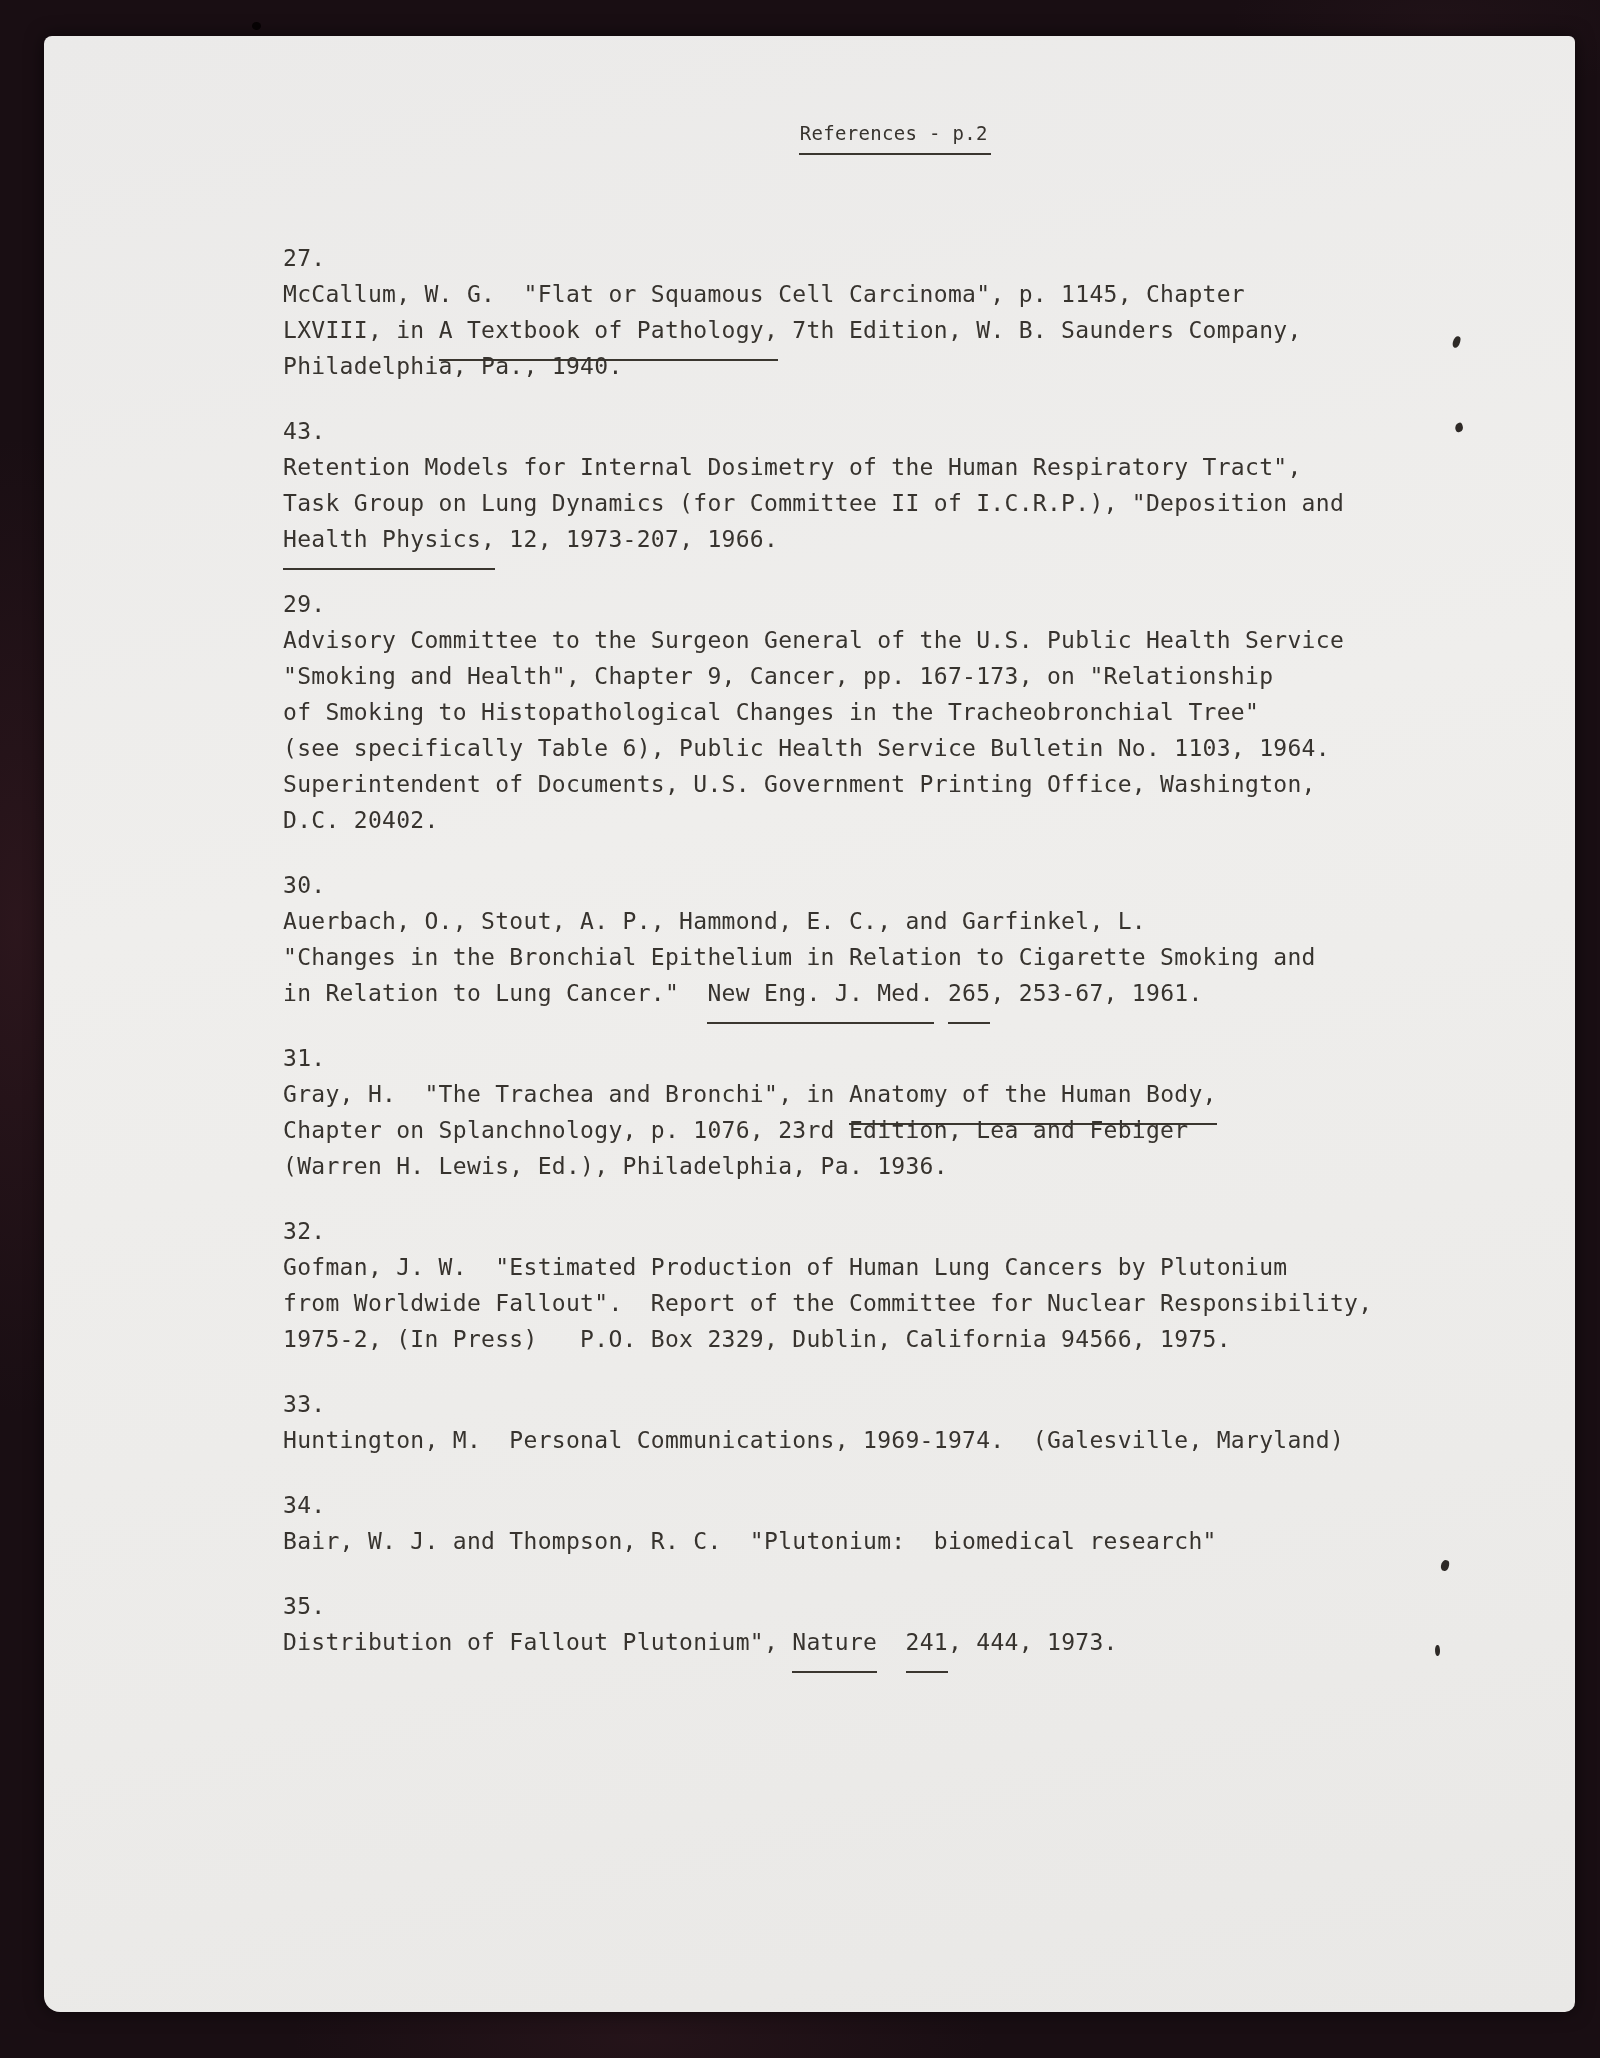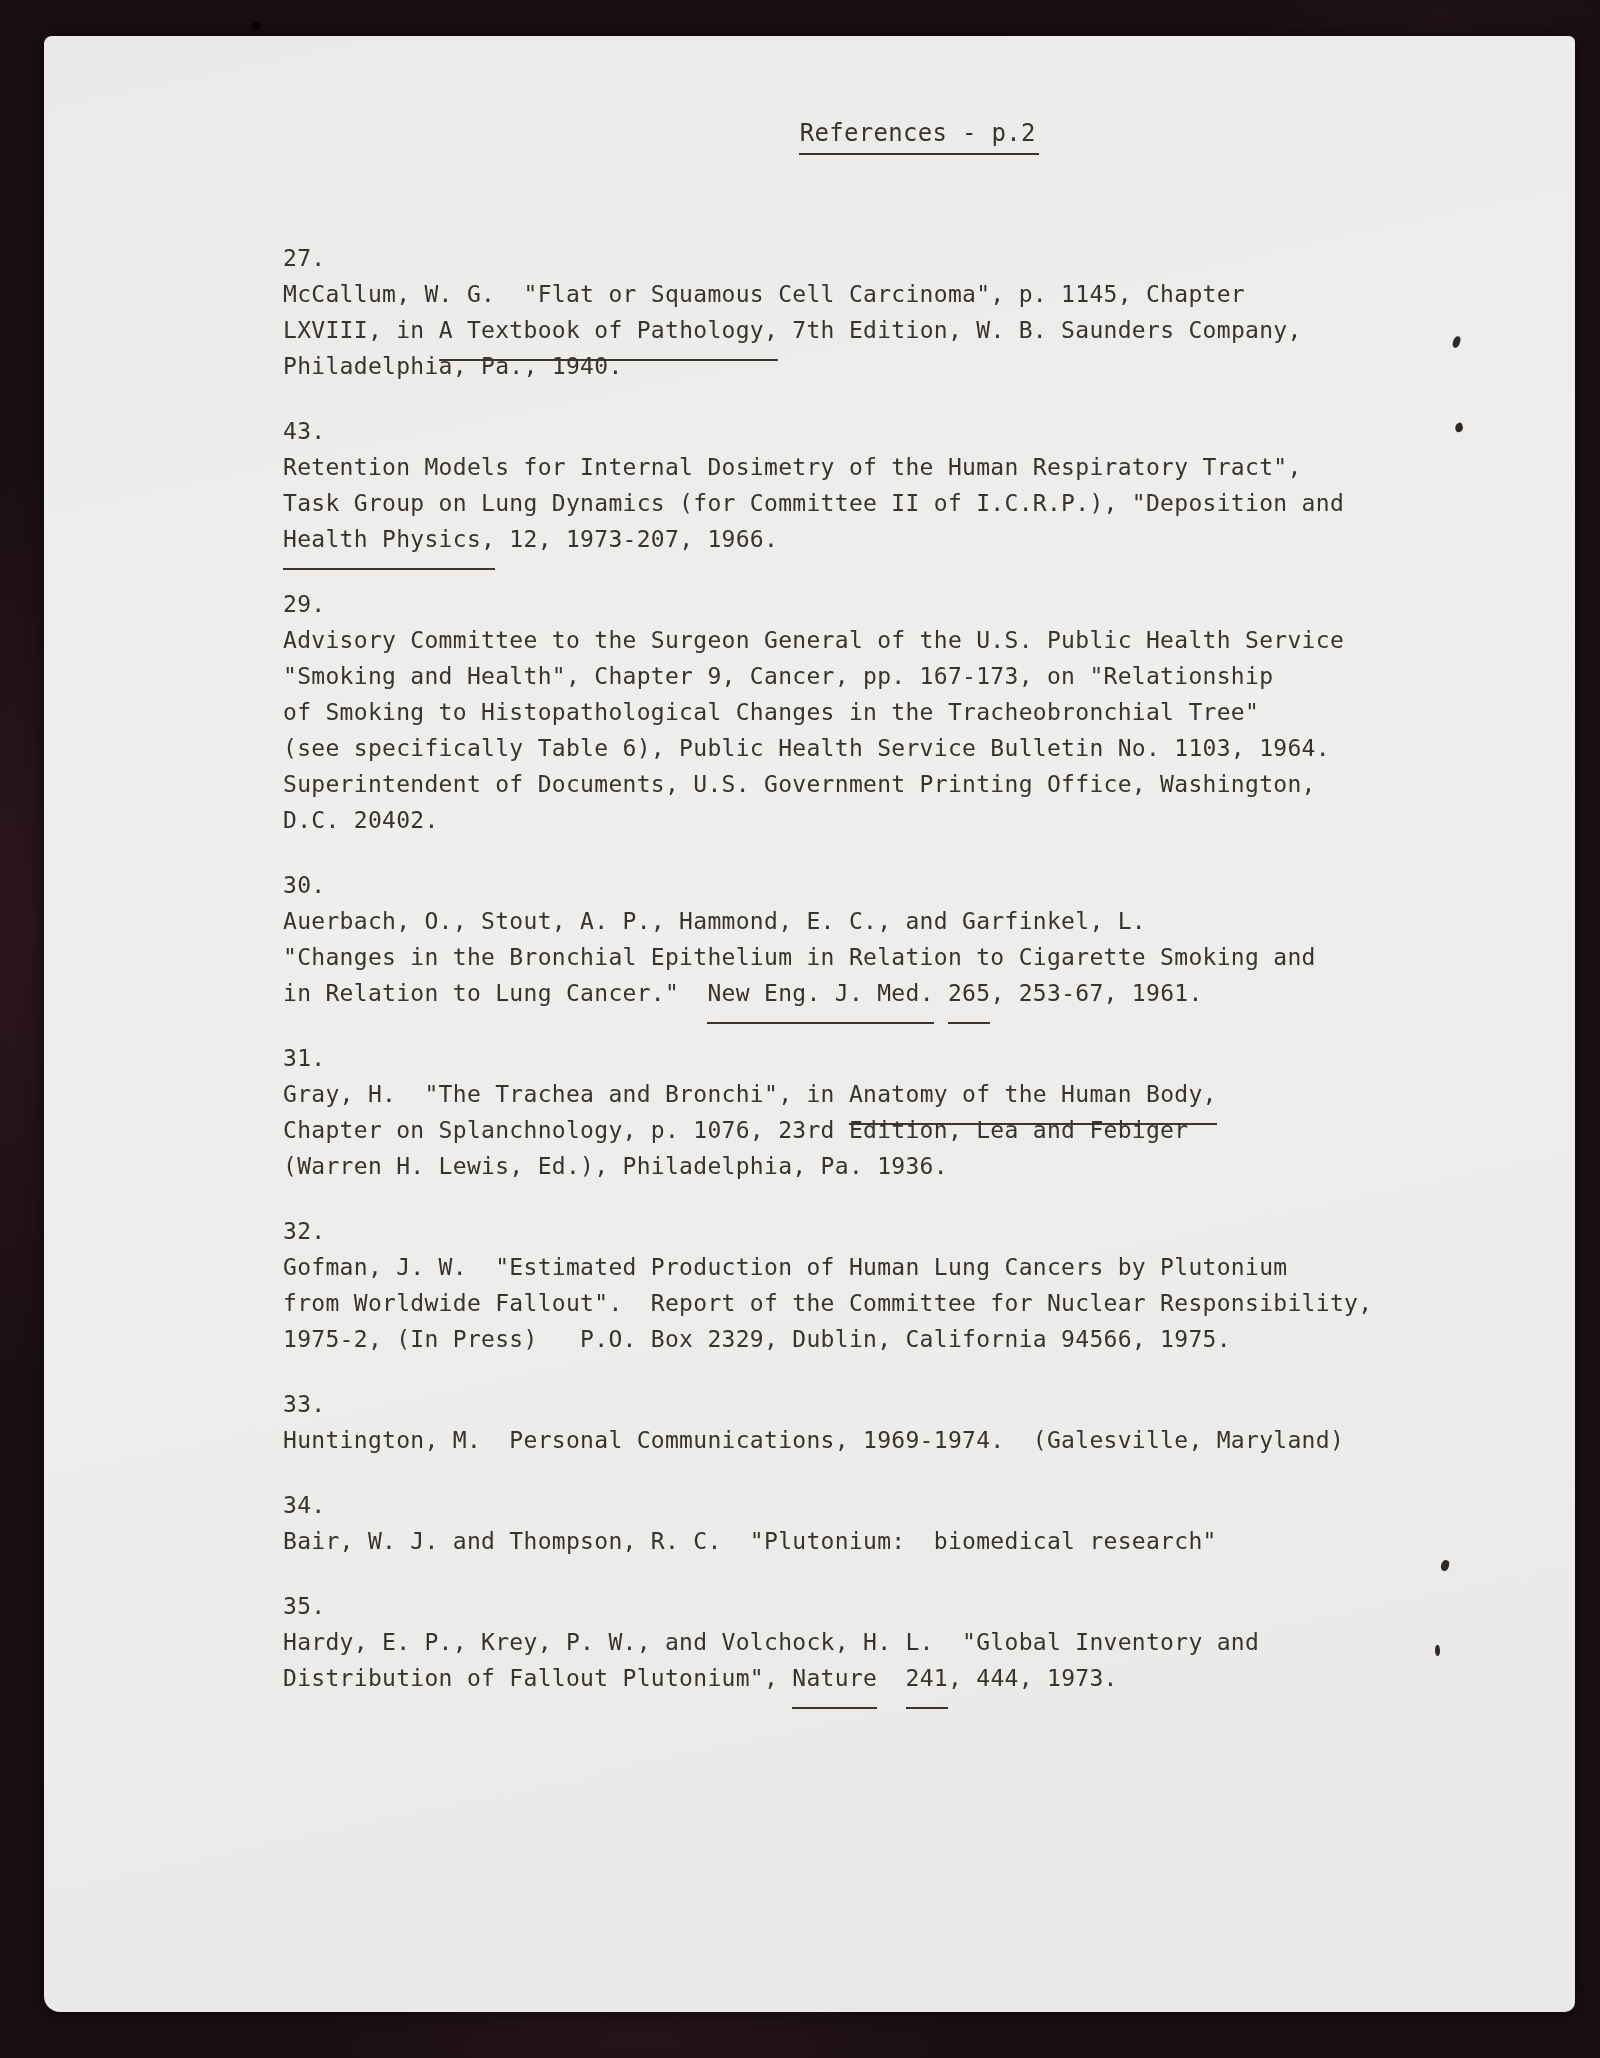--- a/index.html
+++ b/index.html
@@ -28,21 +28,21 @@
     padding: 60px 58px 0 239px;
     color: #37332e;
   }
   .doc-title-row {
     white-space: pre;
     margin-bottom: 66px;
   }
   .doc-title {
     display: inline-block;
     margin-left: 458px;
-    font-size: 24px;
+    font-size: 19px;
     line-height: 36px;
     letter-spacing: 0.3px;
     border-bottom: 2.5px solid #3a362f;
     padding: 0 3px 2px 1px;
   }
   .ref {
     display: flex;
     align-items: flex-start;
     margin-bottom: 29px;
     flex-direction: column;
@@ -146,21 +146,20 @@
         </div>
         <div class="ref">
           <div class="ref-num">34.</div>
           <div class="ref-body">
             <div class="ref-line"><span>Bair, W. J. and Thompson, R. C.  "Plutonium:  biomedical research"</span></div>
           </div>
         </div>
         <div class="ref">
           <div class="ref-num">35.</div>
           <div class="ref-body">
-            <div class="ref-line"><span>Hardy, E. P., Krey, P. W., and Volchock, H. L.  "Global Inventory and</span></div>
             <div class="ref-line"><span>Distribution of Fallout Plutonium", </span><span class="u">Nature</span><span>  </span><span class="u">241</span><span>, 444, 1973.</span></div>
           </div>
         </div>
       </div>
   </div>
   <div class="speck s1"></div>
   <div class="speck s2"></div>
   <div class="speck s3"></div>
   <div class="speck s4"></div>
 </div>

